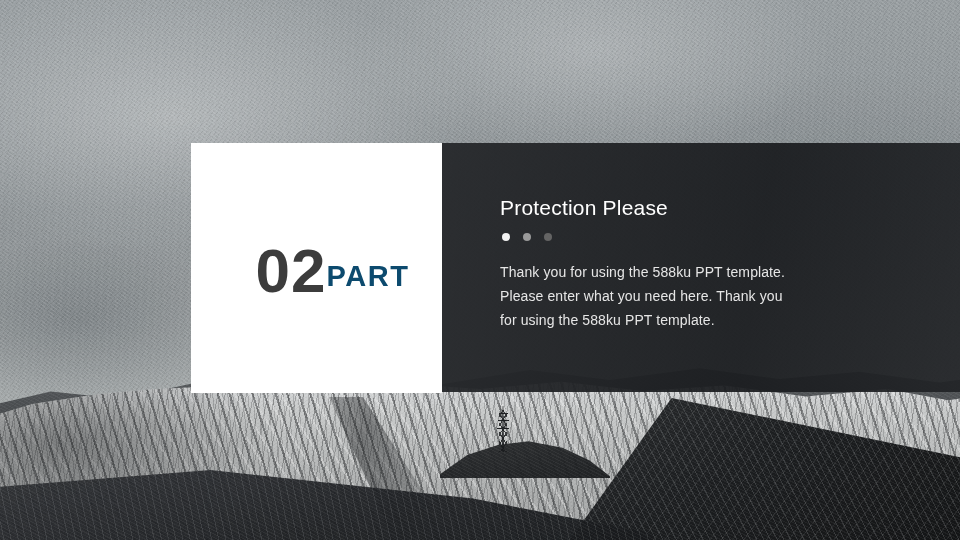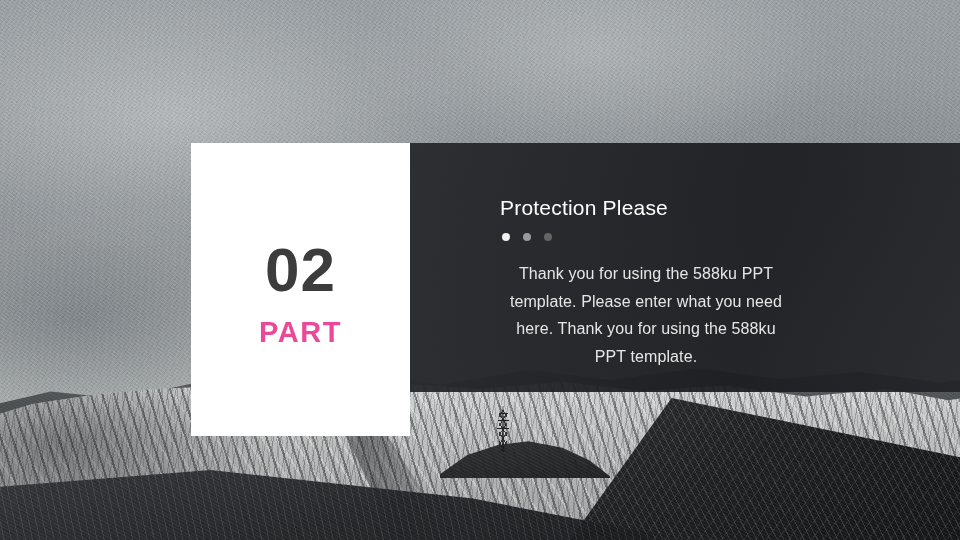--- a/index.html
+++ b/index.html
@@ -201,39 +201,40 @@
                 rgba(26,28,31,.935) 62%,
                 rgba(33,35,38,.925) 100%);
   }
 
   
   .white-card {
     position: absolute;
     left: 191px;
     top: 143px;
     width: 219px;
-    height: 293px;
+    height: 250px;
     background: #ffffff;
     display: flex;
-    flex-direction: column;
+    flex-direction: row;
     align-items: center;
     justify-content: center;
+    padding-left: 32px;
   }
   .card-number {
     font-size: 62px;
     font-weight: bold;
     color: #3c3c3c;
     line-height: 1;
     letter-spacing: 1px;
     margin-top: 6px;
   }
   .card-label {
     font-size: 29px;
     font-weight: bold;
-    color: #ec4899;
+    color: #0c4a6e;
     line-height: 1;
     letter-spacing: 1.5px;
     margin-top: 17px;
   }
 
   
   .panel-inner {
     position: absolute;
     left: 90px;
     top: 53px;
@@ -259,27 +260,26 @@
     height: 8px;
     border-radius: 50%;
     display: block;
   }
   .dot-1 { background: #f2f2f2; }
   .dot-2 { background: #9a9a9a; }
   .dot-3 { background: #646464; }
 
   .panel-body {
     margin: 19px 0 0 0;
-    font-size: 16px;
+    font-size: 14px;
     font-weight: normal;
     color: #e6e6e6;
     line-height: 1.72;
     letter-spacing: .1px;
     width: 292px;
-    text-align: center;
   }
 </style>
 </head>
 <body>
 
 <div id="slide">
 
   <div class="photo">
     <div class="sky">
       <div class="sky-grain"></div>

